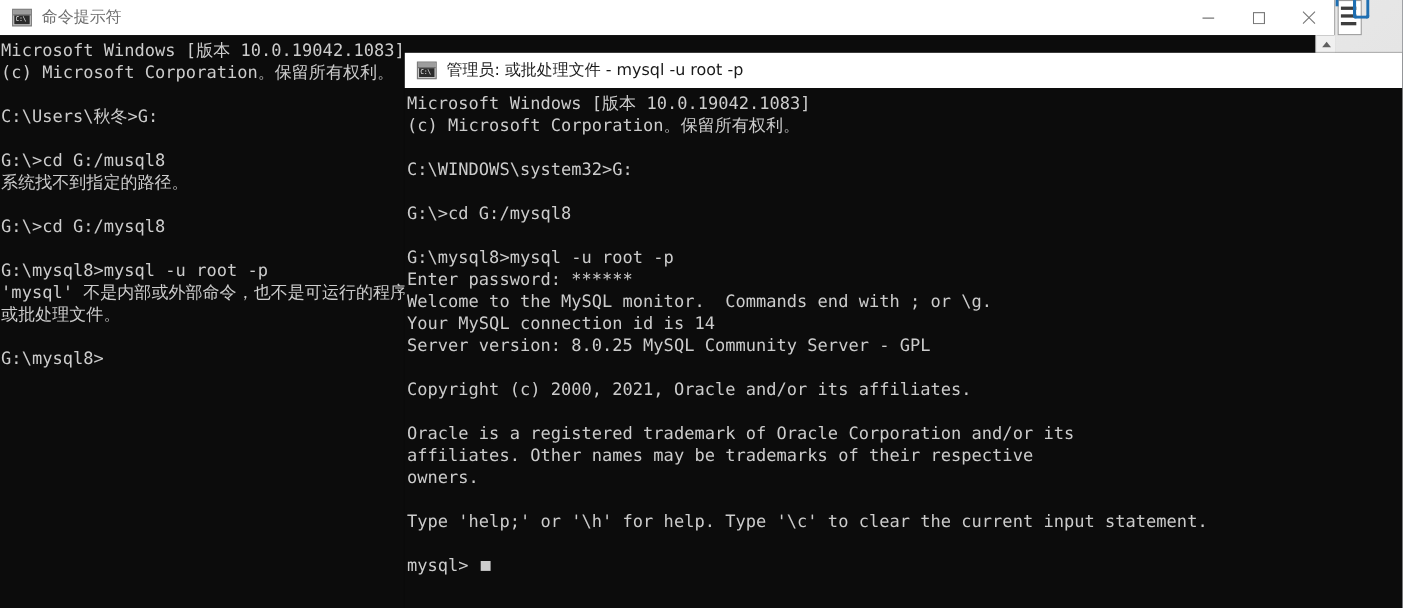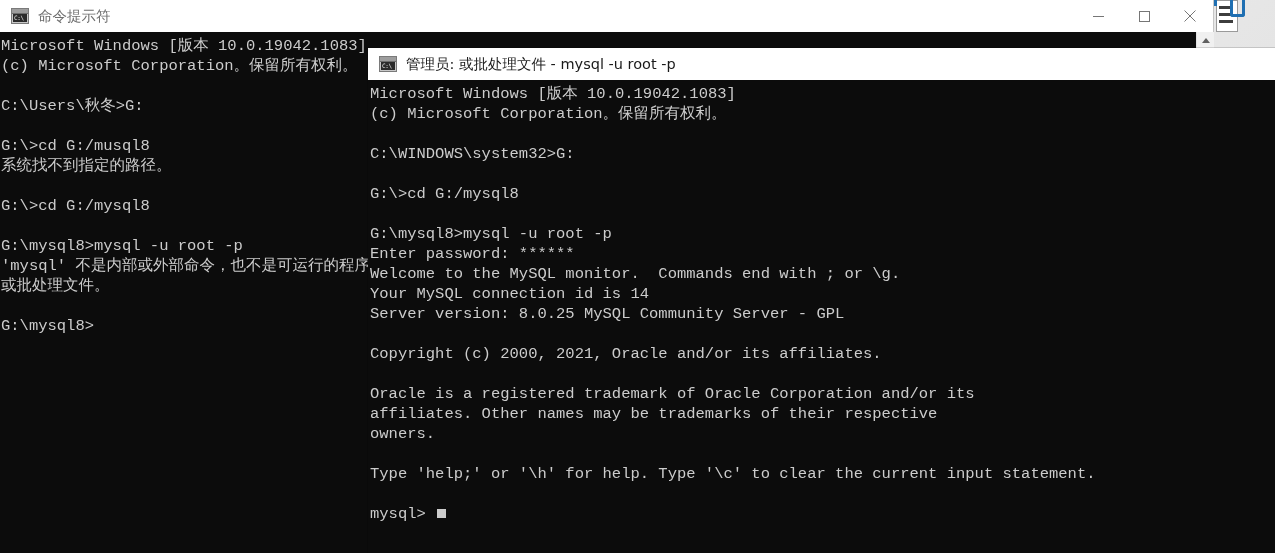--- a/index.html
+++ b/index.html
@@ -155,21 +155,20 @@
     font-size: 15.5px;
     line-height: 20px;
     color: #cccccc;
     white-space: pre;
     box-sizing: border-box;
   }
   .term .line {
     height: 20px;
     white-space: pre;
     overflow: hidden;
-    font-family: Liberation Mono, monospace;
   }
 
   
   .vscroll {
     position: absolute;
     width: 17px;
     background: #f0f0f0;
     border-left: 1px solid #e2e2e2;
   }
   .vscroll .arrow-up,

